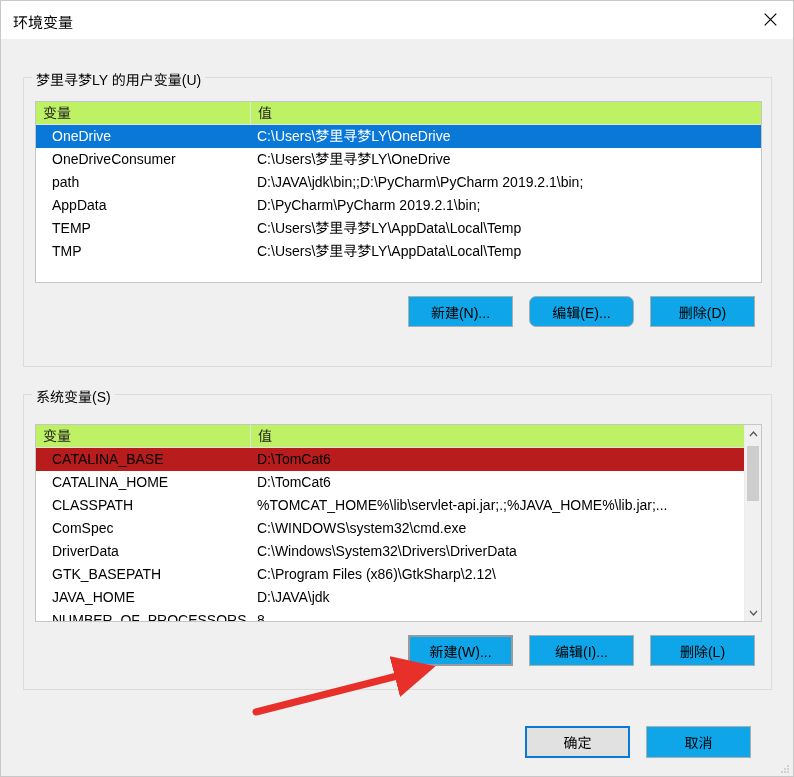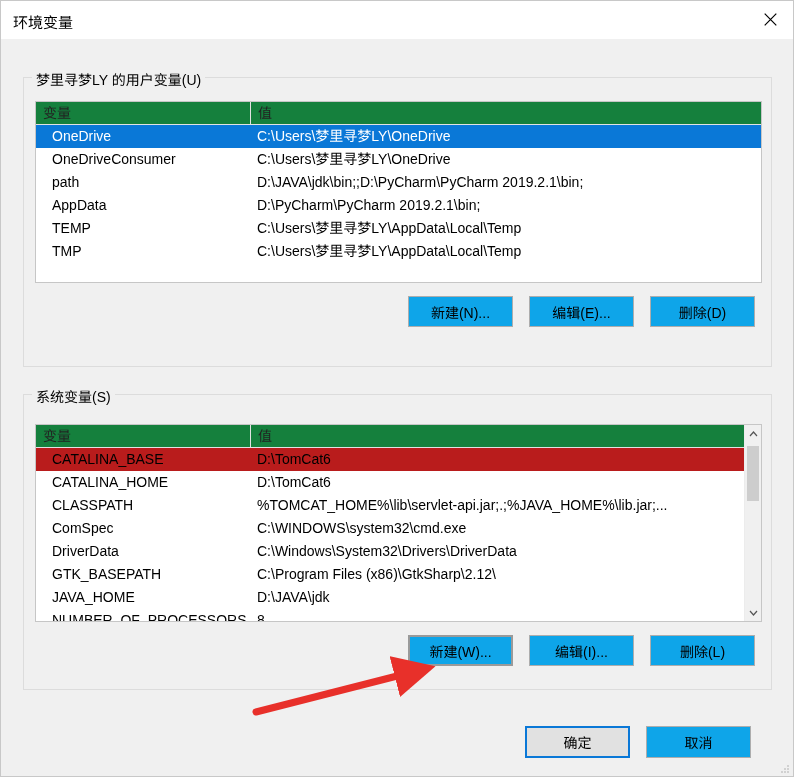--- a/index.html
+++ b/index.html
@@ -75,21 +75,21 @@
     box-sizing: border-box;
     background: #ffffff;
     border: 1px solid #c6c6c6;
     overflow: hidden;
   }
   .lv-header {
     position: absolute;
     left: 0; top: 0;
     right: 0;
     height: 23px;
-    background: #15803d;
+    background: #bef264;
     border-bottom: 1px solid #e2e2e2;
     box-sizing: border-box;
   }
   .lv-col {
     position: absolute;
     top: 0;
     height: 22px;
     line-height: 22px;
     font-size: 14px;
     color: #222;
@@ -239,21 +239,21 @@
         </div>
         <div class="lv-row">
           <div class="lv-cell name">TMP</div>
           <div class="lv-cell val">C:\Users\梦里寻梦LY\AppData\Local\Temp</div>
         </div>
 
       </div>
     </div>
 
     <div class="btn" style="left:384px; top:218px; width:105px; height:31px;">新建(N)...</div>
-    <div class="btn" style="left:505px; top:218px; width:105px; height:31px;">编辑(E)...</div>
+    <div class="btn" style="left:505px; top:218px; width:105px; height:31px;border-radius:7px;">编辑(E)...</div>
     <div class="btn" style="left:626px; top:218px; width:105px; height:31px;">删除(D)</div>
   </div>
 
   <div class="groupbox" style="left:22px; top:393px; width:749px; height:296px;">
     <div class="group-label">系统变量(S)</div>
 
     <div class="listview" style="left:11px; top:29px; width:727px; height:198px;">
       <div class="lv-header">
         <div class="lv-col c1" style="left:0; width:214px;">变量</div>
         <div class="lv-col c2" style="left:214px; width:496px;">值</div>

